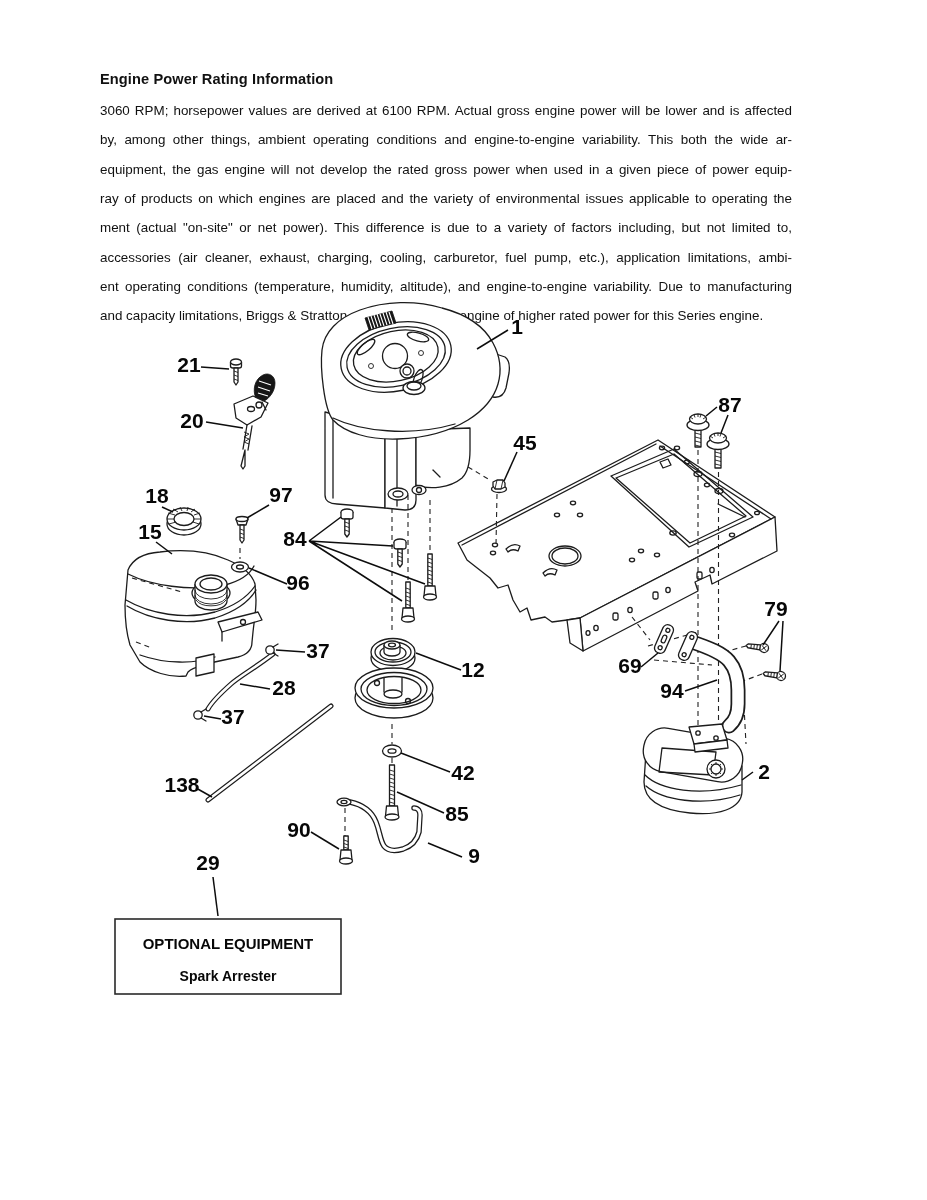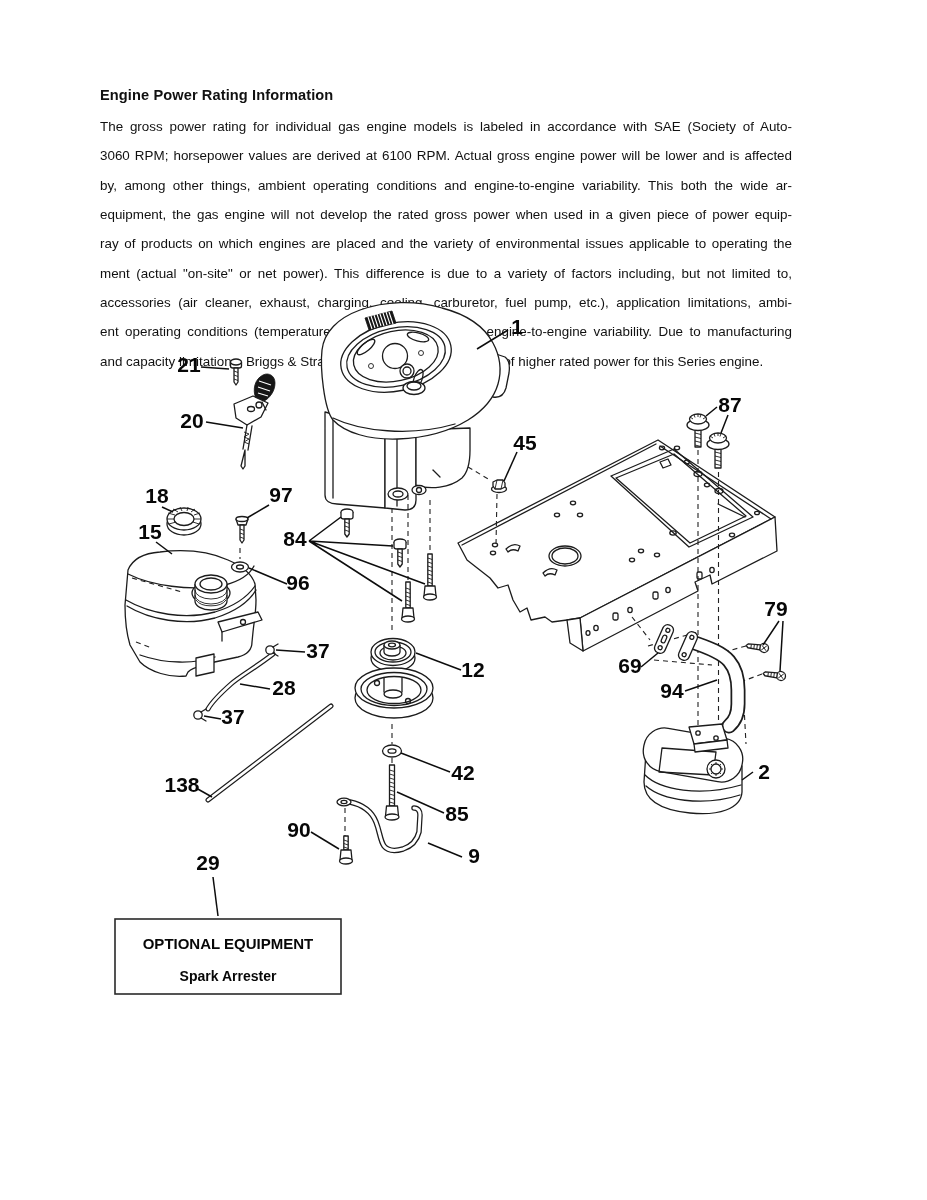--- a/index.html
+++ b/index.html
@@ -1,18 +1,18 @@
 <!DOCTYPE html>
 <html><head>
 <meta charset="utf-8">
 <style>
   html,body{margin:0;padding:0;background:#e8e8e8;}
   .page{position:relative;width:927px;height:1200px;background:#ffffff;overflow:hidden;
         font-family:"Liberation Sans", sans-serif;color:#111;}
-  .text-block{position:absolute;left:100px;top:87px;width:692px;}
+  .text-block{position:absolute;left:100px;top:71px;width:692px;}
   .doc-heading{font-size:14.6px;font-weight:bold;margin:0 0 17px 0;letter-spacing:0.1px;}
   .body-line{font-size:13.4px;line-height:14.65px;text-align:justify;white-space:normal;}
   .body-line.justify::after{content:"";display:inline-block;width:100%;}
   svg.diagram{position:absolute;left:0;top:0;}
   
   .ln{fill:none;stroke:#1c1c1c;stroke-width:1.3;stroke-linecap:round;stroke-linejoin:round;}
   .fw{fill:#ffffff;stroke:#1c1c1c;stroke-width:1.3;stroke-linejoin:round;}
   .dk{fill:#161616;stroke:#161616;stroke-width:0.8;}
   .ws{stroke:#ffffff;stroke-width:1.1;fill:none;}
   .dash{fill:none;stroke:#222;stroke-width:1.1;stroke-dasharray:5 4;}
@@ -22,21 +22,20 @@
   .boxtitle{font-family:"Liberation Sans", sans-serif;font-size:15px;font-weight:bold;fill:#070707;}
   .boxitem{font-family:"Liberation Sans", sans-serif;font-size:14px;font-weight:bold;fill:#070707;}
 </style>
 </head>
 <body>
 
 <div class="page">
 
   <div class="text-block">
     <p class="doc-heading">Engine Power Rating Information</p>
-    <div class="body-line justify">The gross power rating for individual gas engine models is labeled in accordance with SAE (Society of Auto-</div>
     <div class="body-line justify">3060 RPM; horsepower values are derived at 6100 RPM. Actual gross engine power will be lower and is affected</div>
     <div class="body-line justify">by, among other things, ambient operating conditions and engine-to-engine variability. This both the wide ar-</div>
     <div class="body-line justify">equipment, the gas engine will not develop the rated gross power when used in a given piece of power equip-</div>
     <div class="body-line justify">ray of products on which engines are placed and the variety of environmental issues applicable to operating the</div>
     <div class="body-line justify">ment (actual "on-site" or net power). This difference is due to a variety of factors including, but not limited to,</div>
     <div class="body-line justify">accessories (air cleaner, exhaust, charging, cooling, carburetor, fuel pump, etc.), application limitations, ambi-</div>
     <div class="body-line justify">ent operating conditions (temperature, humidity, altitude), and engine-to-engine variability. Due to manufacturing</div>
     <div class="body-line">and capacity limitations, Briggs &amp; Stratton may substitute an engine of higher rated power for this Series engine.</div>
   </div>
 

